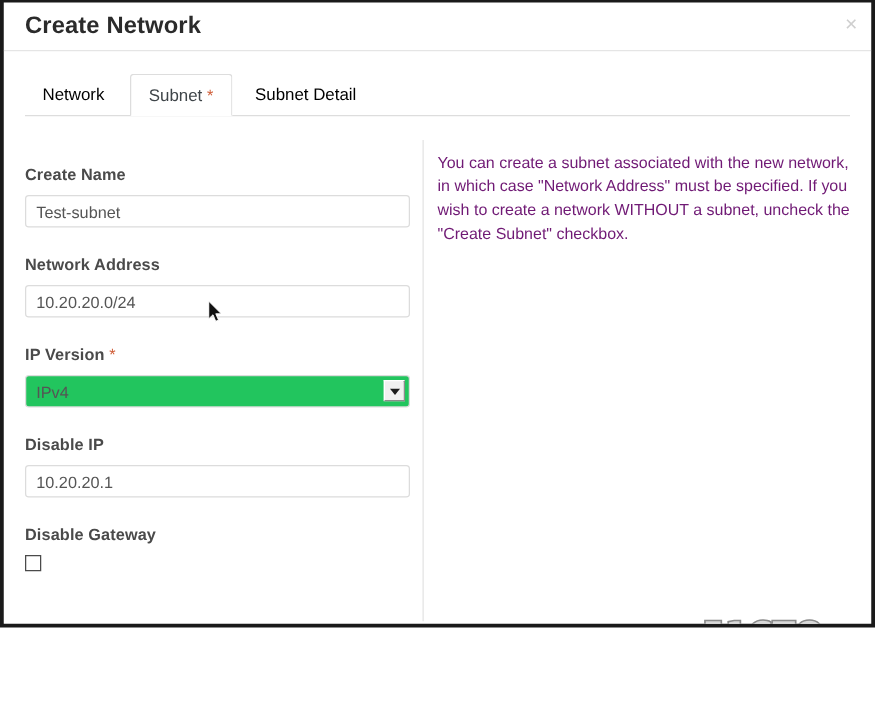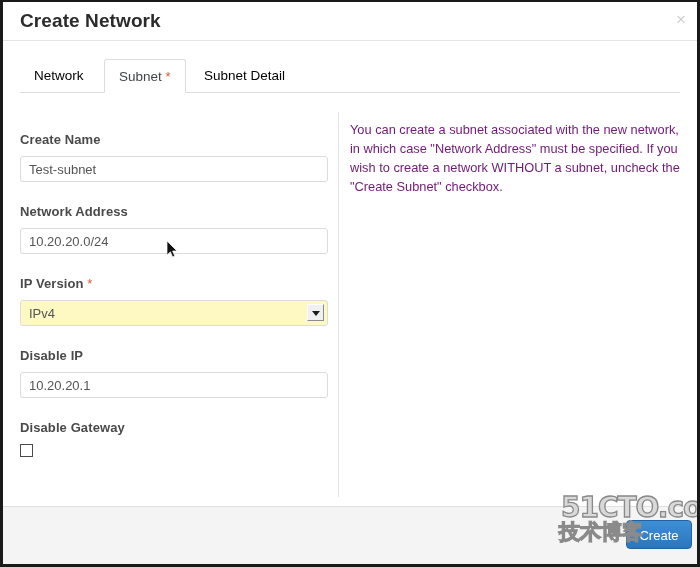--- a/index.html
+++ b/index.html
@@ -13,21 +13,21 @@
     overflow: hidden;
     font-family: "Liberation Sans", sans-serif;
     position: relative;
   }
 
   #modal {
     position: absolute;
     left: 0;
     top: 0;
     width: 700px;
-    height: 567px;
+    height: 502px;
     background: #ffffff;
     border-left: 3px solid #1a1a1a;
     border-right: 3px solid #1a1a1a;
     border-top: 2px solid #1a1a1a;
     border-bottom: 3px solid #1a1a1a;
     box-sizing: border-box;
     overflow: hidden;
   }
 
   
@@ -179,21 +179,21 @@
   .select-box {
     position: absolute;
     left: 0; top: 0;
     width: 308px;
     height: 26px;
     box-sizing: border-box;
     padding: 3px 28px 3px 8px;
     font-size: 13px;
     line-height: 19px;
     color: #555555;
-    background: #fef9c3;
+    background: #22c55e;
     border: 1px solid #dcdcdc;
     border-radius: 3px;
     cursor: pointer;
     white-space: nowrap;
     overflow: hidden;
   }
   .select-arrow-btn {
     position: absolute;
     right: 4px;
     top: 4px;

